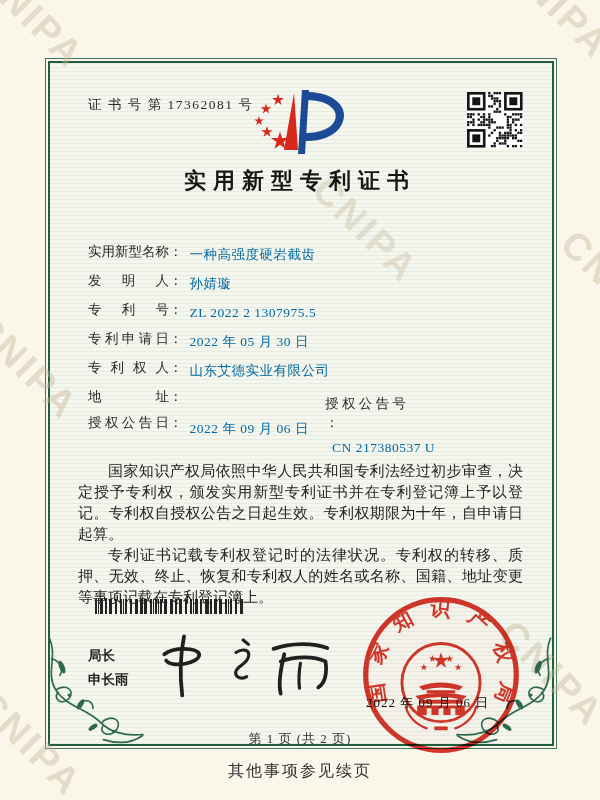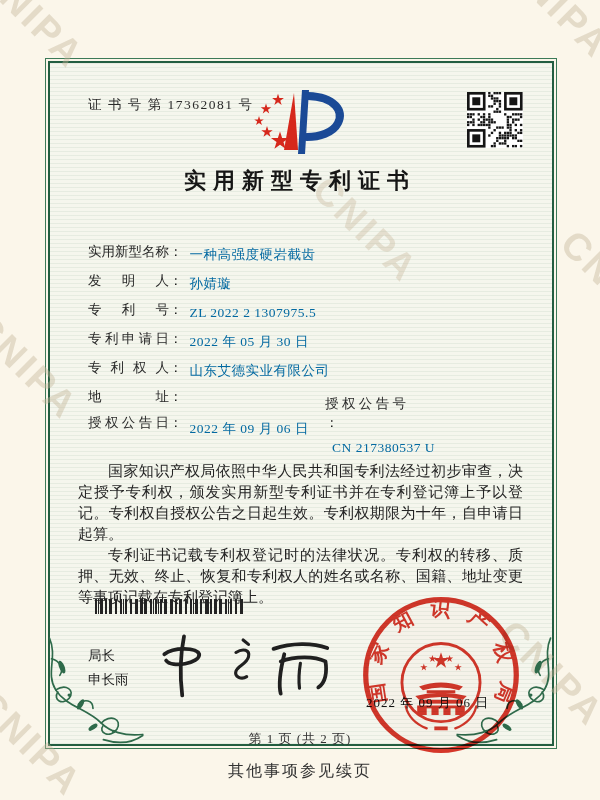--- a/index.html
+++ b/index.html
@@ -48,21 +48,21 @@
   .paras{position:absolute; left:78px; top:461px; width:445px;
     font-size:15px; line-height:21px; text-align:justify; color:#242424;}
   .paras p{margin:0; text-indent:2em;}
   .barcode{position:absolute; left:95px; top:599px; width:148px; height:15px;
     background-image:
       repeating-linear-gradient(90deg,#232323 0 2px,transparent 2px 5px),
       repeating-linear-gradient(90deg,#232323 0 1px,transparent 1px 7px),
       repeating-linear-gradient(90deg,transparent 0 3px,#232323 3px 4px,transparent 4px 11px);}
   .director{position:absolute; left:88px; top:644px;
     font-family:"Liberation Sans","DejaVu Sans",sans-serif;
-    font-weight:normal; font-size:13.5px; line-height:24px; color:#1d1d1d;}
+    font-weight:bold; font-size:13.5px; line-height:24px; color:#1d1d1d;}
   .signature{position:absolute; left:150px; top:628px; width:188px; height:74px;}
   .seal-date{position:absolute; left:366px; top:694px; width:160px;
     font-size:13px; letter-spacing:1px; color:#111; z-index:2;}
   .seal{position:absolute; left:360px; top:594px; width:162px; height:162px;
     z-index:3; mix-blend-mode:multiply; opacity:0.93;}
   .pageno{position:absolute; left:50%; top:730px; transform:translateX(-50%);
     font-size:13px; letter-spacing:1px; color:#333; white-space:nowrap;}
   .footnote{position:absolute; left:50%; top:761px; transform:translateX(-50%);
     font-size:16px; letter-spacing:2px; color:#333; white-space:nowrap;}
   .orn{position:absolute; width:104px; height:114px; z-index:2;}

